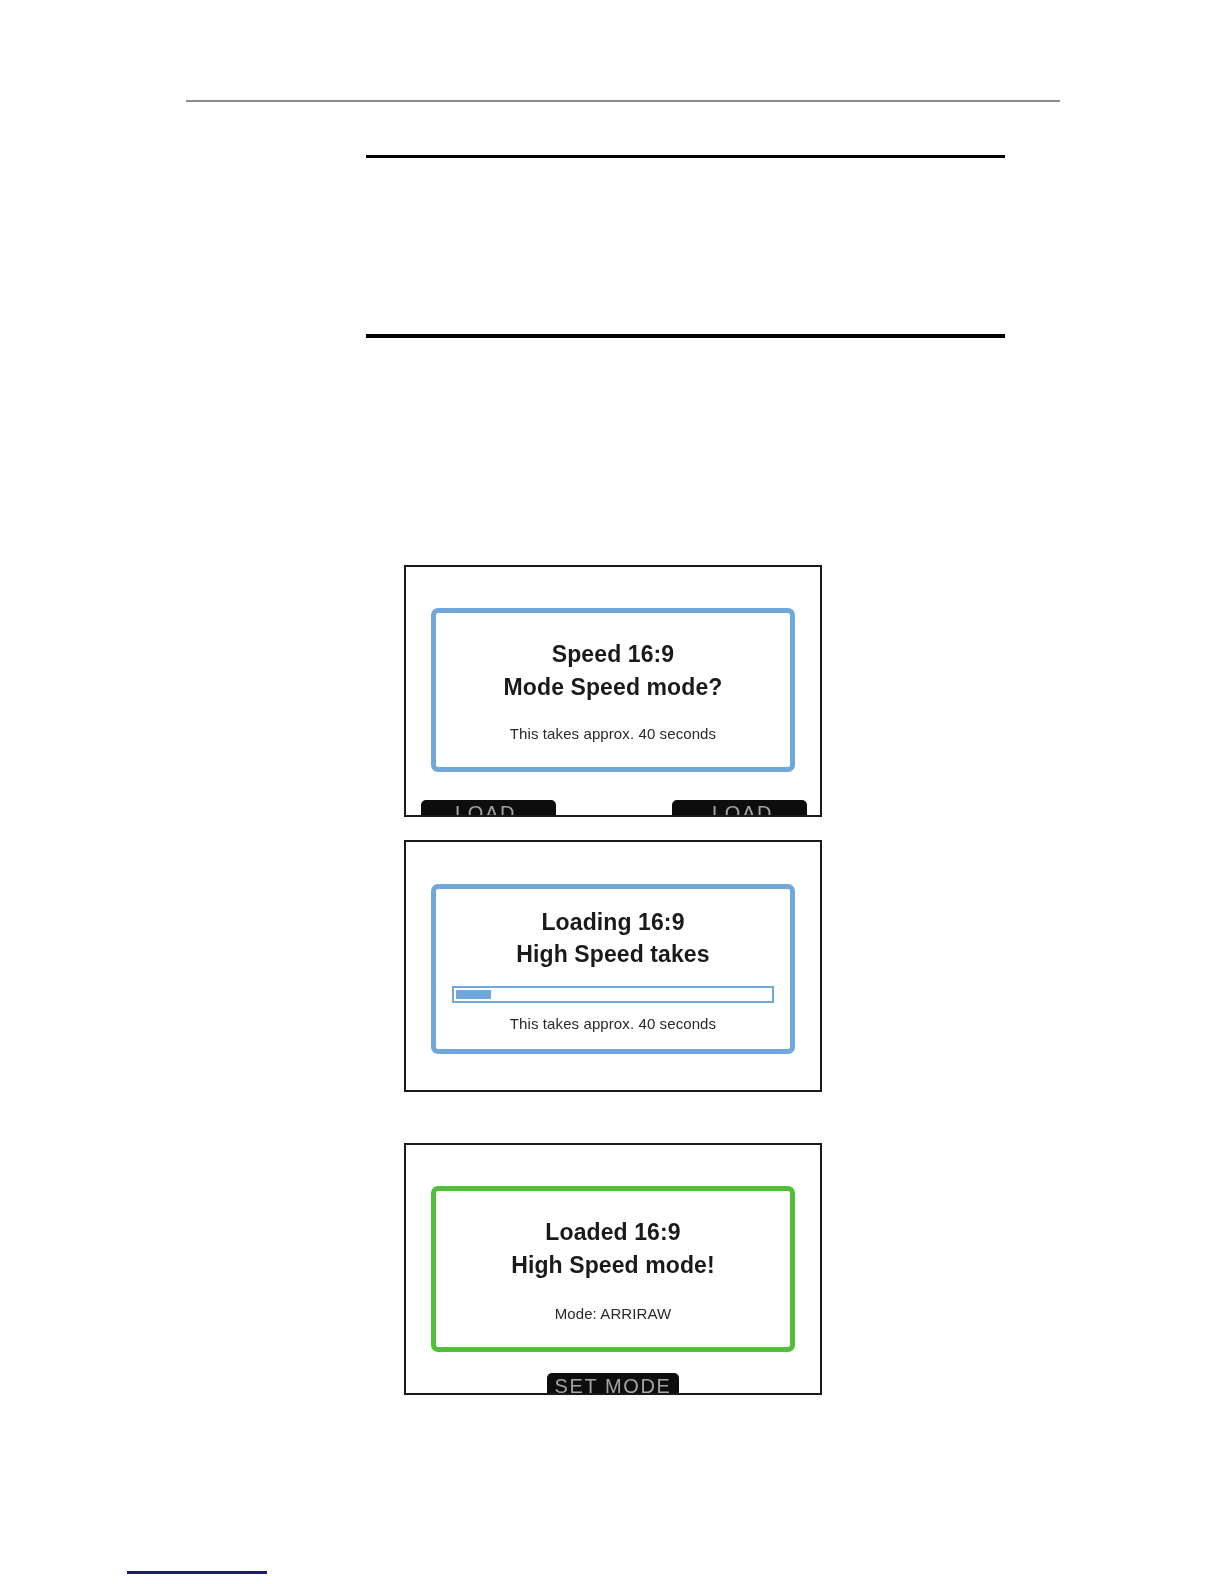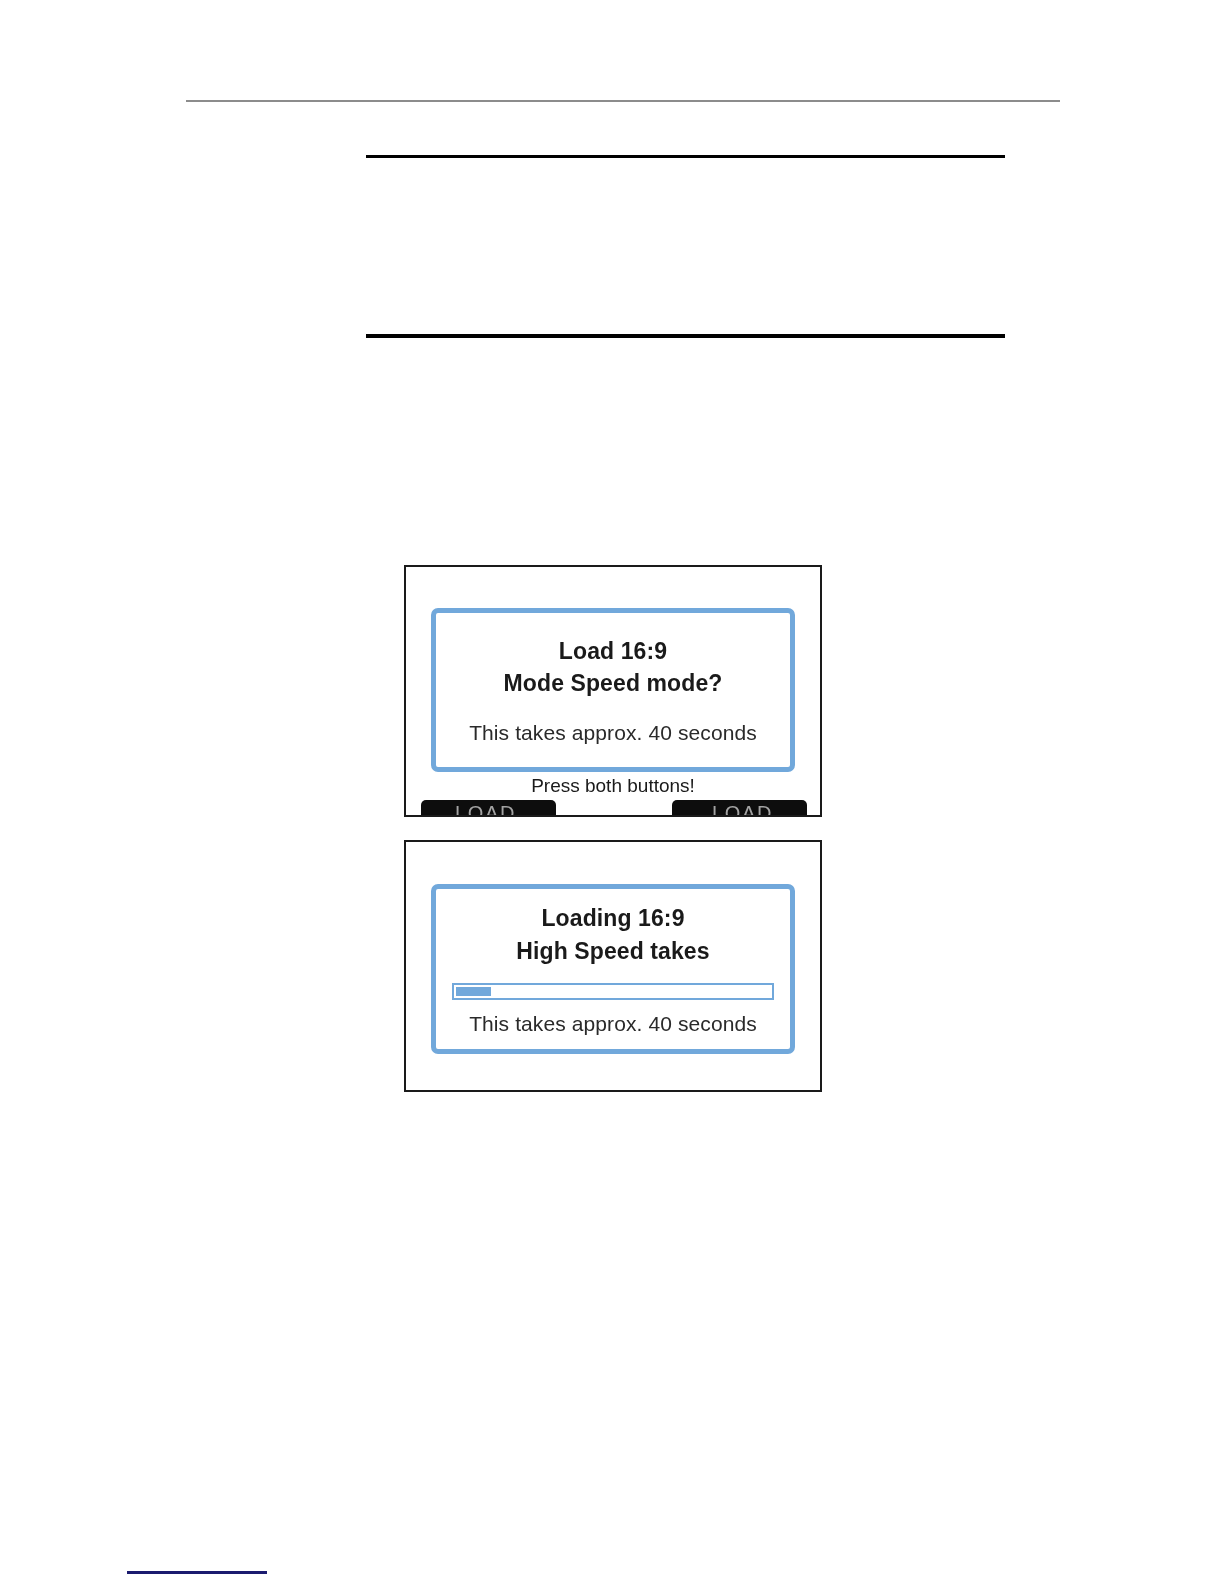--- a/index.html
+++ b/index.html
@@ -92,21 +92,21 @@
 
   .headline {
     font-size: 23px;
     font-weight: bold;
     line-height: 1.40;
     text-align: center;
     color: #1a1a1a;
     letter-spacing: 0.1px;
   }
   .subline {
-    font-size: 21px;
+    font-size: 15px;
     font-weight: normal;
     text-align: center;
     color: #2a2a2a;
     letter-spacing: 0.1px;
   }
 
   .gap-1 { height: 22px; }
   .gap-3 { height: 24px; }
 
   
@@ -175,40 +175,50 @@
 <div class="page">
 
   <div class="rule rule-header-gray"></div>
   <div class="rule rule-table-top"></div>
   <div class="rule rule-table-bottom"></div>
   <div class="rule rule-footer-navy"></div>
 
   <div class="screen screen-1">
 
     <div class="msgbox msgbox-blue mb-1">
-      <div class="headline">Load 16:9</div>
+      <div class="headline">Speed 16:9</div>
       <div class="headline">Mode Speed mode?</div>
       <div class="gap-1"></div>
       <div class="subline">This takes approx. 40 seconds</div>
     </div>
 
-    <div class="prompt">Press both buttons!</div>
 
     <div class="hardbtn hardbtn-left">LOAD</div>
     <div class="hardbtn hardbtn-right">LOAD</div>
   </div>
 
   <div class="screen screen-2">
 
     <div class="msgbox msgbox-blue mb-2">
       <div class="headline">Loading 16:9</div>
       <div class="headline">High Speed takes</div>
 
       <div class="progress-track">
         <div class="progress-fill" id="progress-fill" style="width: 11%;"></div>
       </div>
 
       <div class="subline">This takes approx. 40 seconds</div>
     </div>
   </div>
 
+  <div class="screen screen-3">
+
+    <div class="msgbox msgbox-green mb-3">
+      <div class="headline">Loaded 16:9</div>
+      <div class="headline">High Speed mode!</div>
+      <div class="gap-3"></div>
+      <div class="subline">Mode: ARRIRAW</div>
+    </div>
+
+    <div class="hardbtn hardbtn-center">SET MODE</div>
+  </div>
 
 </div>
 
 </body></html>

